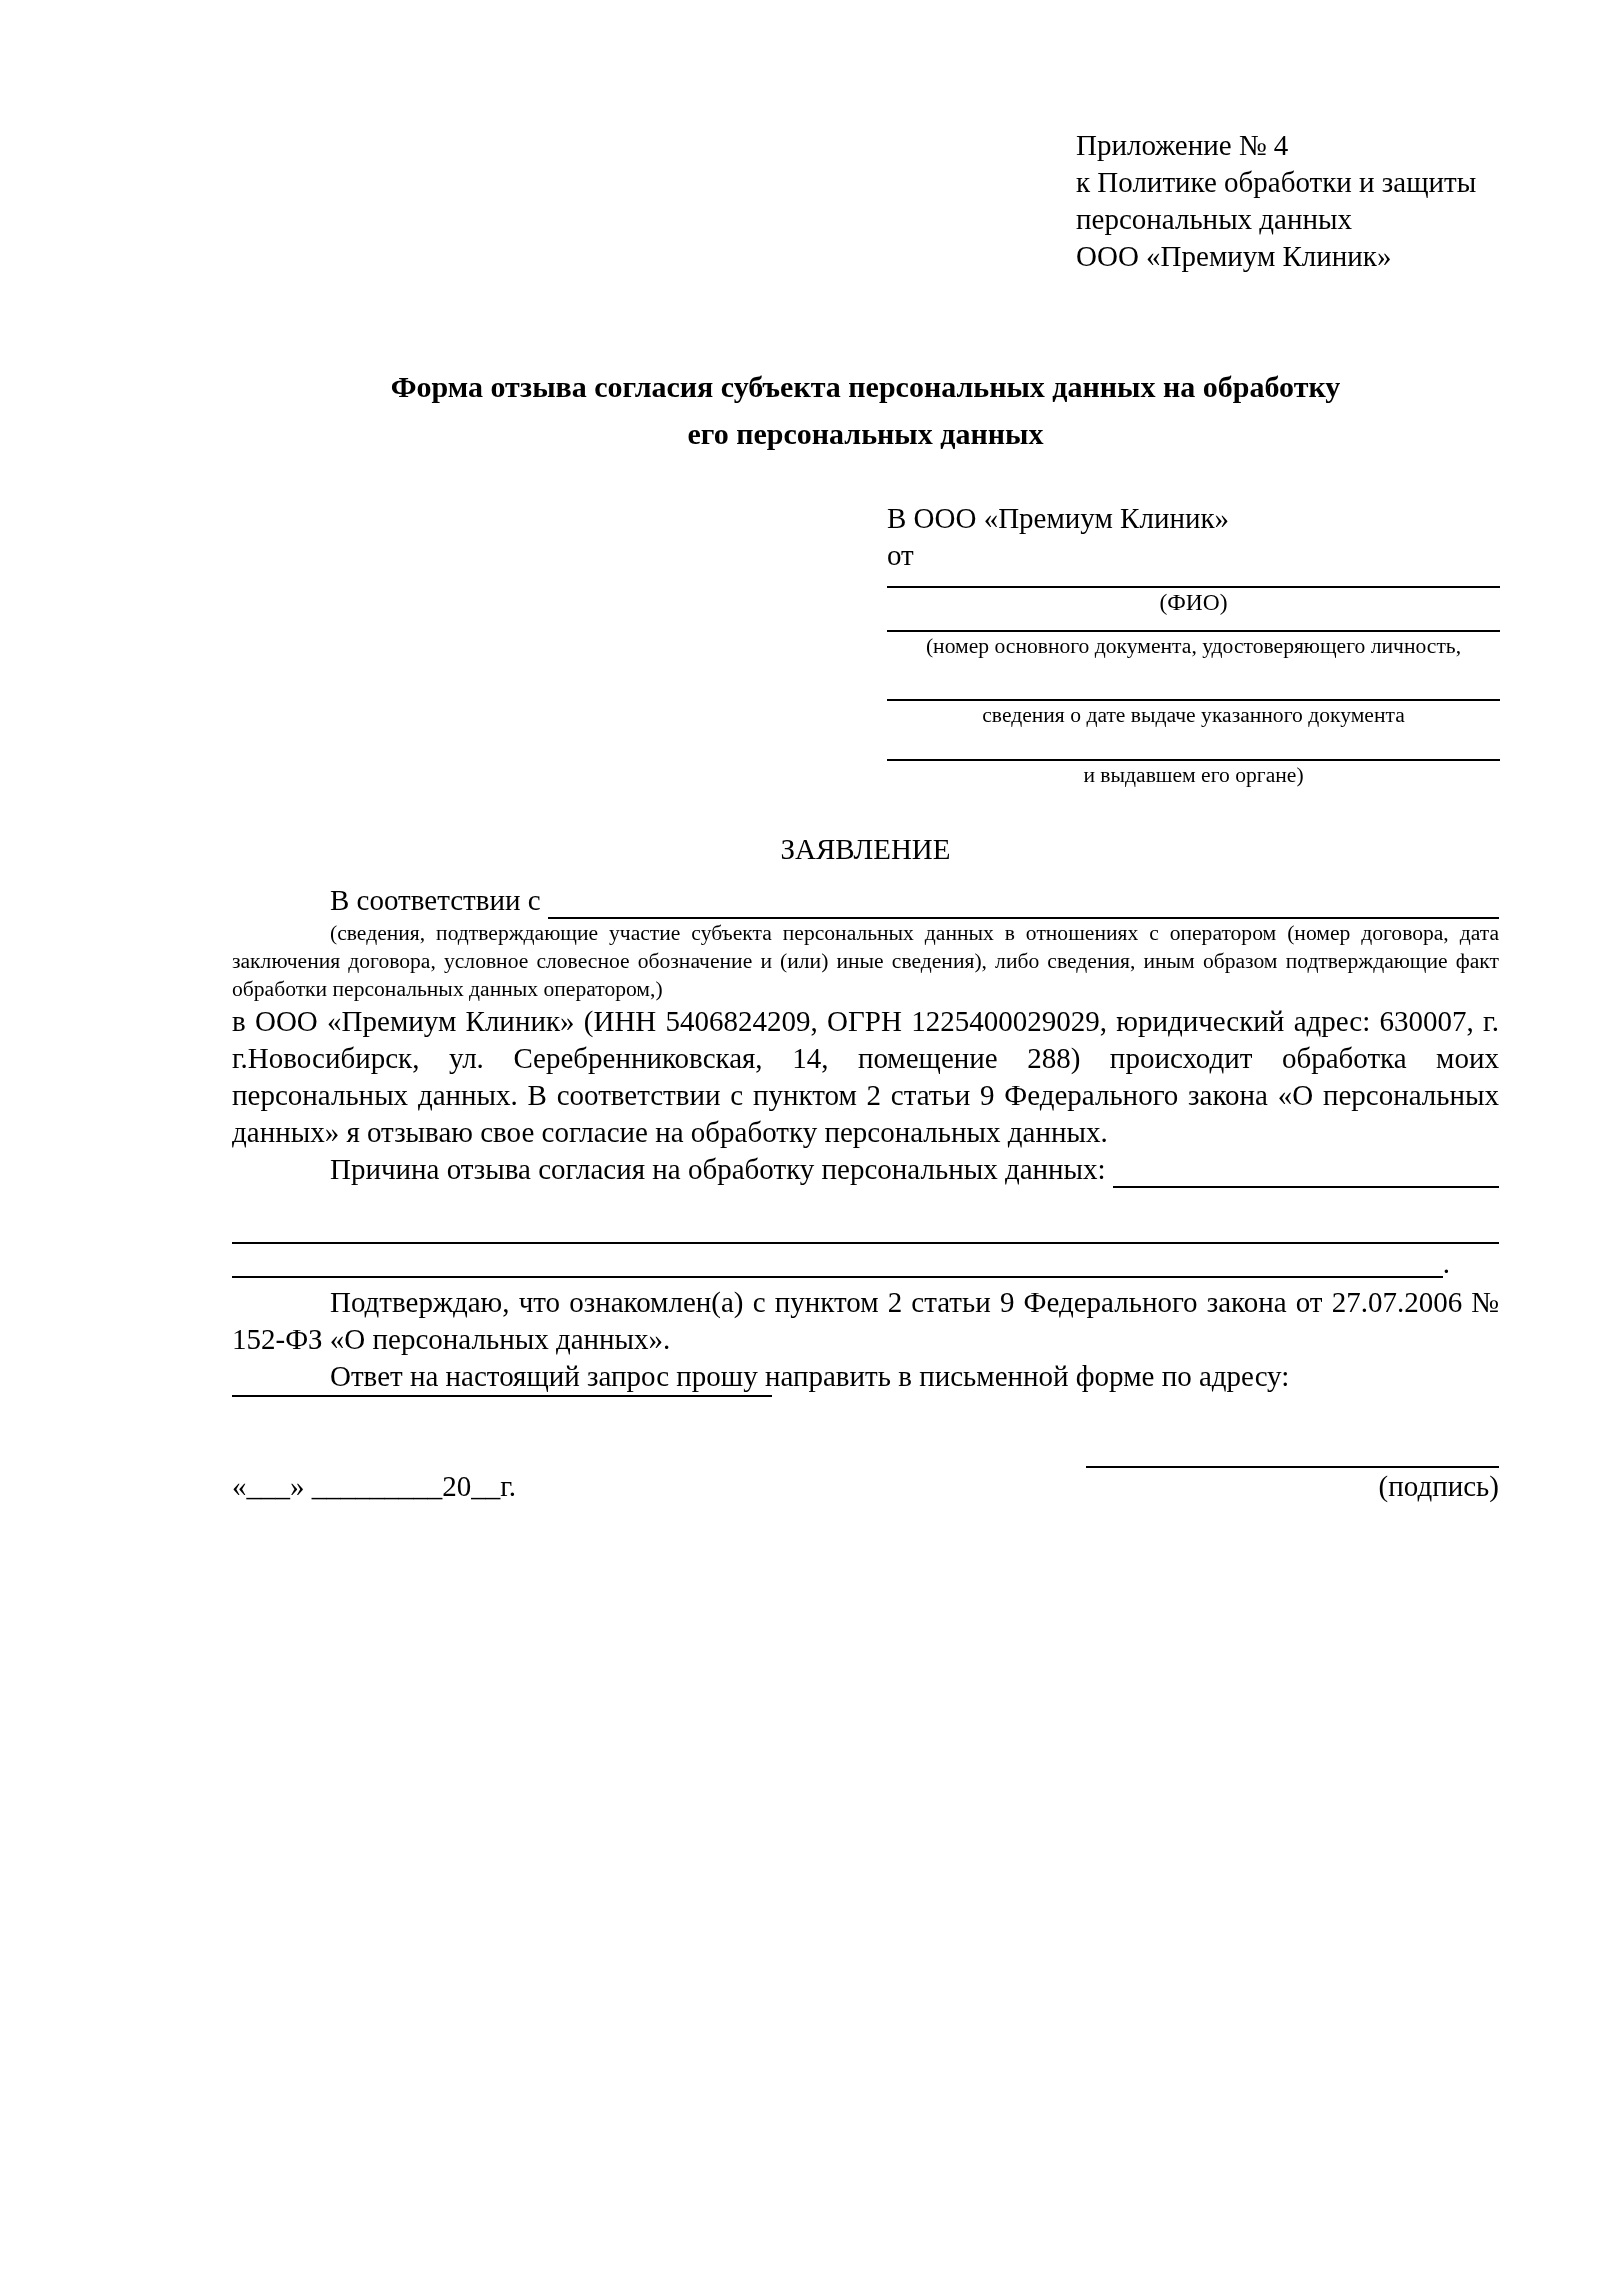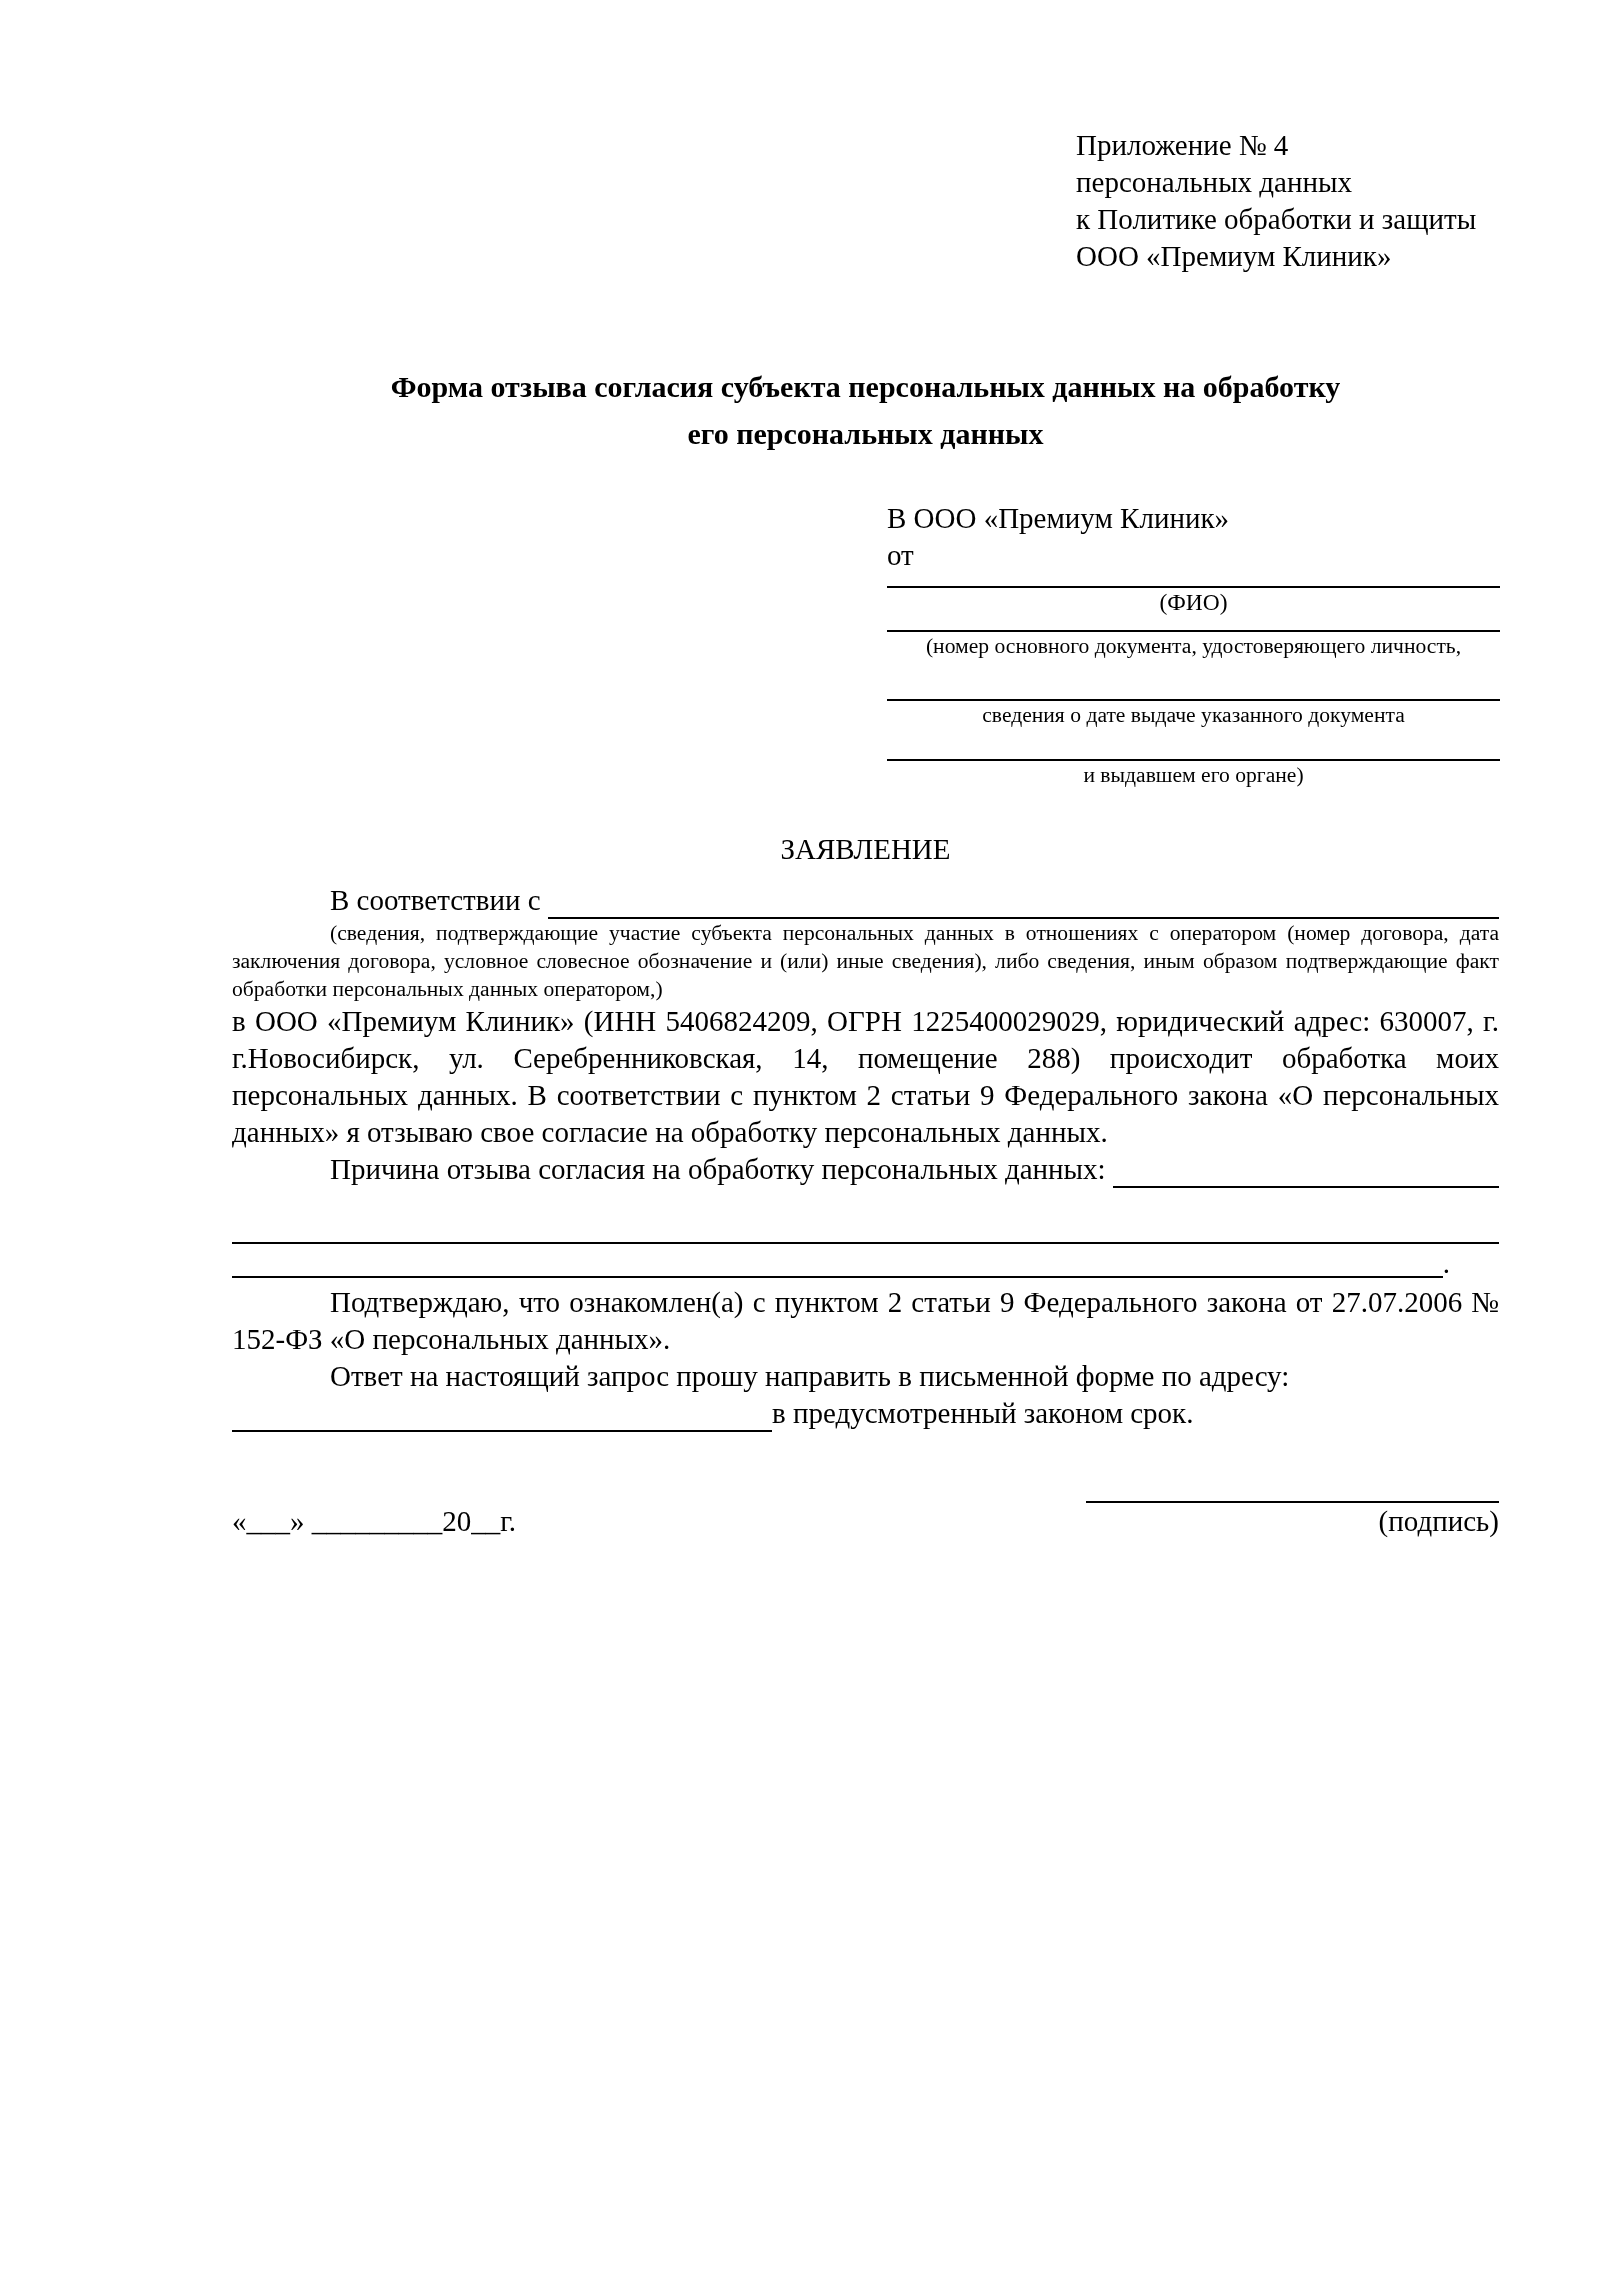--- a/index.html
+++ b/index.html
@@ -77,22 +77,22 @@
   .sig-group { display: flex; align-items: flex-end; flex-direction: column; }
   .sig-line { width: 413px; height: 33px; border-bottom: 2.9px solid #000; }
 </style>
 </head>
 <body>
 
 <div class="page">
 
   <div class="appendix">
     <div>Приложение № 4</div>
+    <div>к Политике обработки и защиты</div>
     <div>персональных данных</div>
-    <div>к Политике обработки и защиты</div>
     <div>ООО «Премиум Клиник»</div>
   </div>
 
   <div class="doc-title">Форма отзыва согласия субъекта персональных данных на обработку
 его персональных данных</div>
 
   <div class="addressee">
     <div class="addr-line">В ООО «Премиум Клиник»</div>
     <div class="addr-line">от</div>
 
@@ -133,21 +133,20 @@
     <div class="fill"></div>
     <span class="dot">.</span>
   </div>
 
   <div class="par confirm">Подтверждаю, что ознакомлен(а) с пунктом 2 статьи 9 Федерального закона от 27.07.2006 № 152-ФЗ «О персональных данных».</div>
 
   <div class="par">Ответ на настоящий запрос прошу направить в письменной форме по адресу:</div>
 
   <div class="address-row">
     <div class="addr-fill"></div>
-    <span class="tail">в предусмотренный законом срок.</span>
   </div>
 
   <div class="footer-row">
     <span>«___» _________20__г.</span>
     <span class="sig-group">
       <span class="sig-line"></span>
       <span>(подпись)</span>
     </span>
   </div>
 

